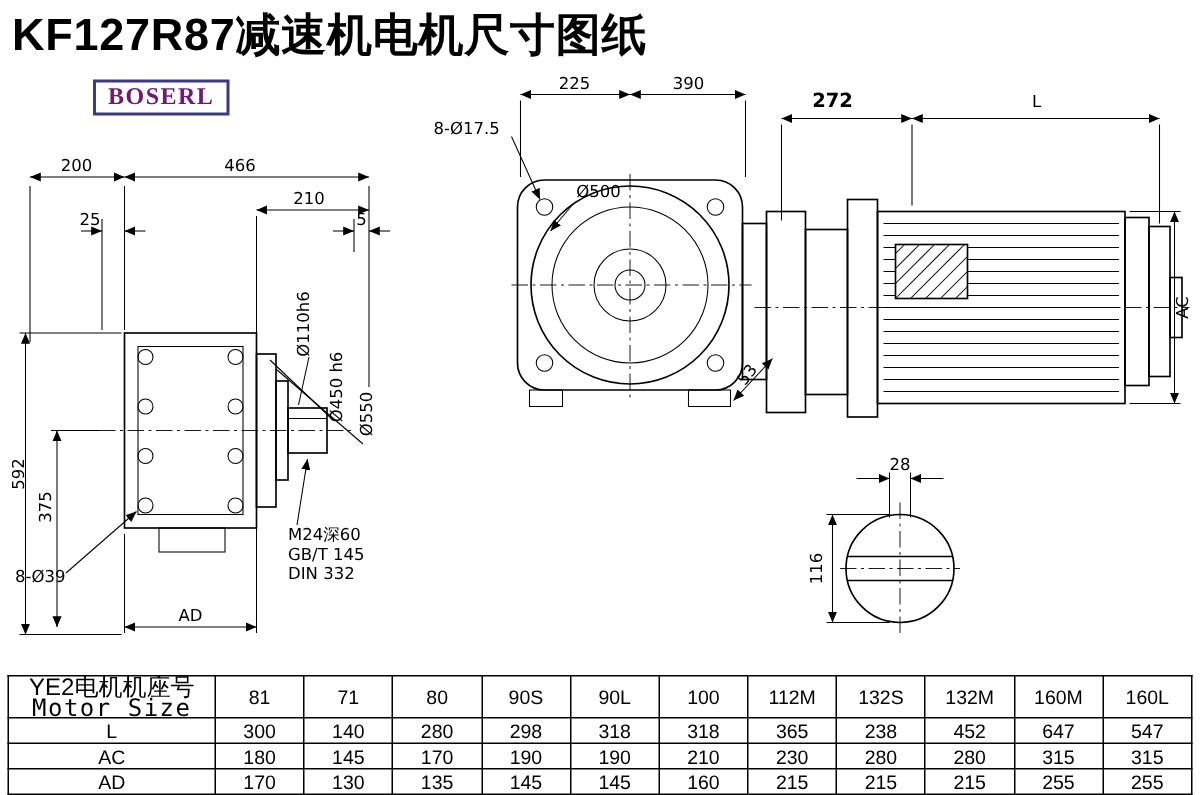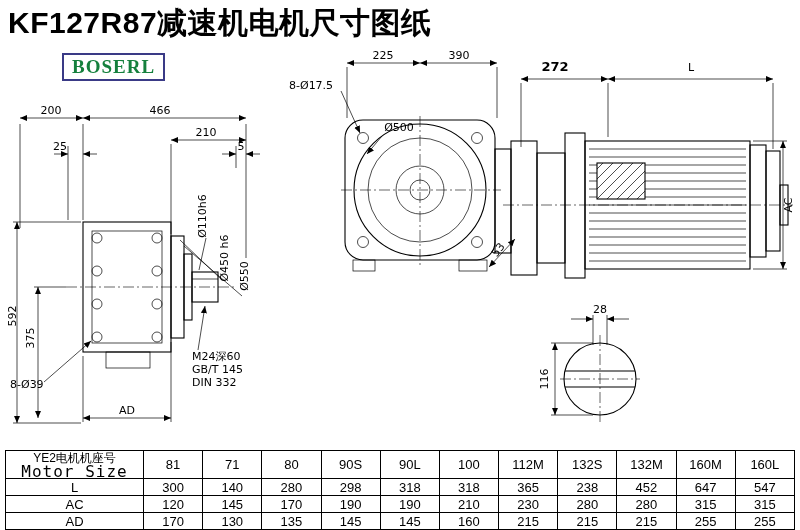--- a/index.html
+++ b/index.html
@@ -1,34 +1,34 @@
 <!DOCTYPE html>
 <html><head>
 <meta charset="utf-8">
 <style>
   * { margin:0; padding:0; box-sizing:border-box; }
   html,body { background:#fff; }
   body { width:800px; height:530px; font-family:"Liberation Sans",sans-serif; color:#000; }
   .page { position:relative; width:800px; height:530px; background:#fff; overflow:hidden; }
   .title { position:absolute; left:8px; top:3px; font-size:30px; font-weight:bold; letter-spacing:0.5px; }
   .logo { position:absolute; left:62px; top:53px; border:2px solid #3a3a86; background:#fff; padding:1px 8px; }
-  .logo span { color:#15803d; font-family:"Liberation Serif",serif; font-weight:bold; font-size:19px; letter-spacing:1px; }
+  .logo span { color:#701a75; font-family:"Liberation Serif",serif; font-weight:bold; font-size:16px; letter-spacing:1px; }
   .left-view  { position:absolute; left:8px;  top:88px; }
   .right-view { position:absolute; left:263px; top:33px; }
   svg text { font-family:"DejaVu Sans",sans-serif; font-size:11px; fill:#000; }
   svg .big { font-size:13px; font-weight:bold; }
   .p  { fill:none; stroke:#000; stroke-width:1.1; }
   .t  { fill:none; stroke:#000; stroke-width:0.7; }
   .d  { fill:none; stroke:#000; stroke-width:0.7; }
   .cl { fill:none; stroke:#000; stroke-width:0.6; stroke-dasharray:11 3 2 3; }
   .wh { fill:#fff; stroke:#000; stroke-width:1.1; }
   table.size-table { position:absolute; left:5px; top:450px; width:790px; border-collapse:collapse; table-layout:fixed; background:#fff; }
   .size-table td { border:1px solid #000; text-align:center; vertical-align:middle; font-size:13px; padding:0; height:17px; }
   .size-table tr.hdr td { height:28px; }
-  .hdr-cn { font-size:12px; line-height:13px; }
+  .hdr-cn { font-size:16px; line-height:13px; }
   .hdr-en { font-size:16px; line-height:13px; font-family:"DejaVu Sans Mono",monospace; letter-spacing:1px; }
 </style>
 </head>
 <body>
 
 <div class="page">
 
   <div class="title">KF127R87减速机电机尺寸图纸</div>
 
   <div class="logo">
@@ -304,21 +304,21 @@
         <td>318</td>
         <td>318</td>
         <td>365</td>
         <td>238</td>
         <td>452</td>
         <td>647</td>
         <td>547</td>
       </tr>
       <tr>
         <td>AC</td>
-        <td>120</td>
+        <td>180</td>
         <td>145</td>
         <td>170</td>
         <td>190</td>
         <td>190</td>
         <td>210</td>
         <td>230</td>
         <td>280</td>
         <td>280</td>
         <td>315</td>
         <td>315</td>

